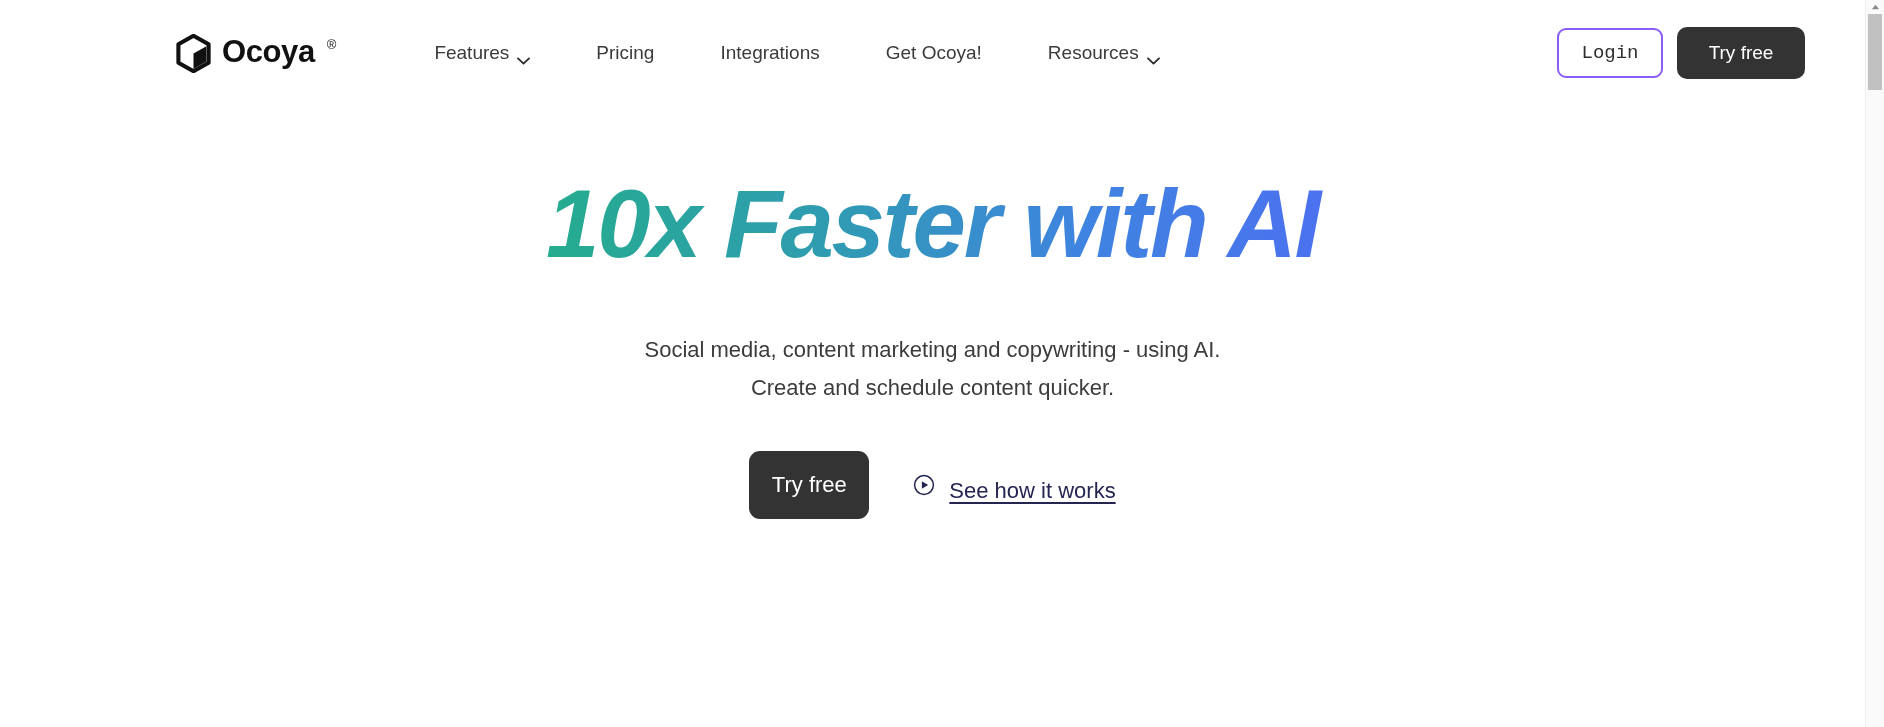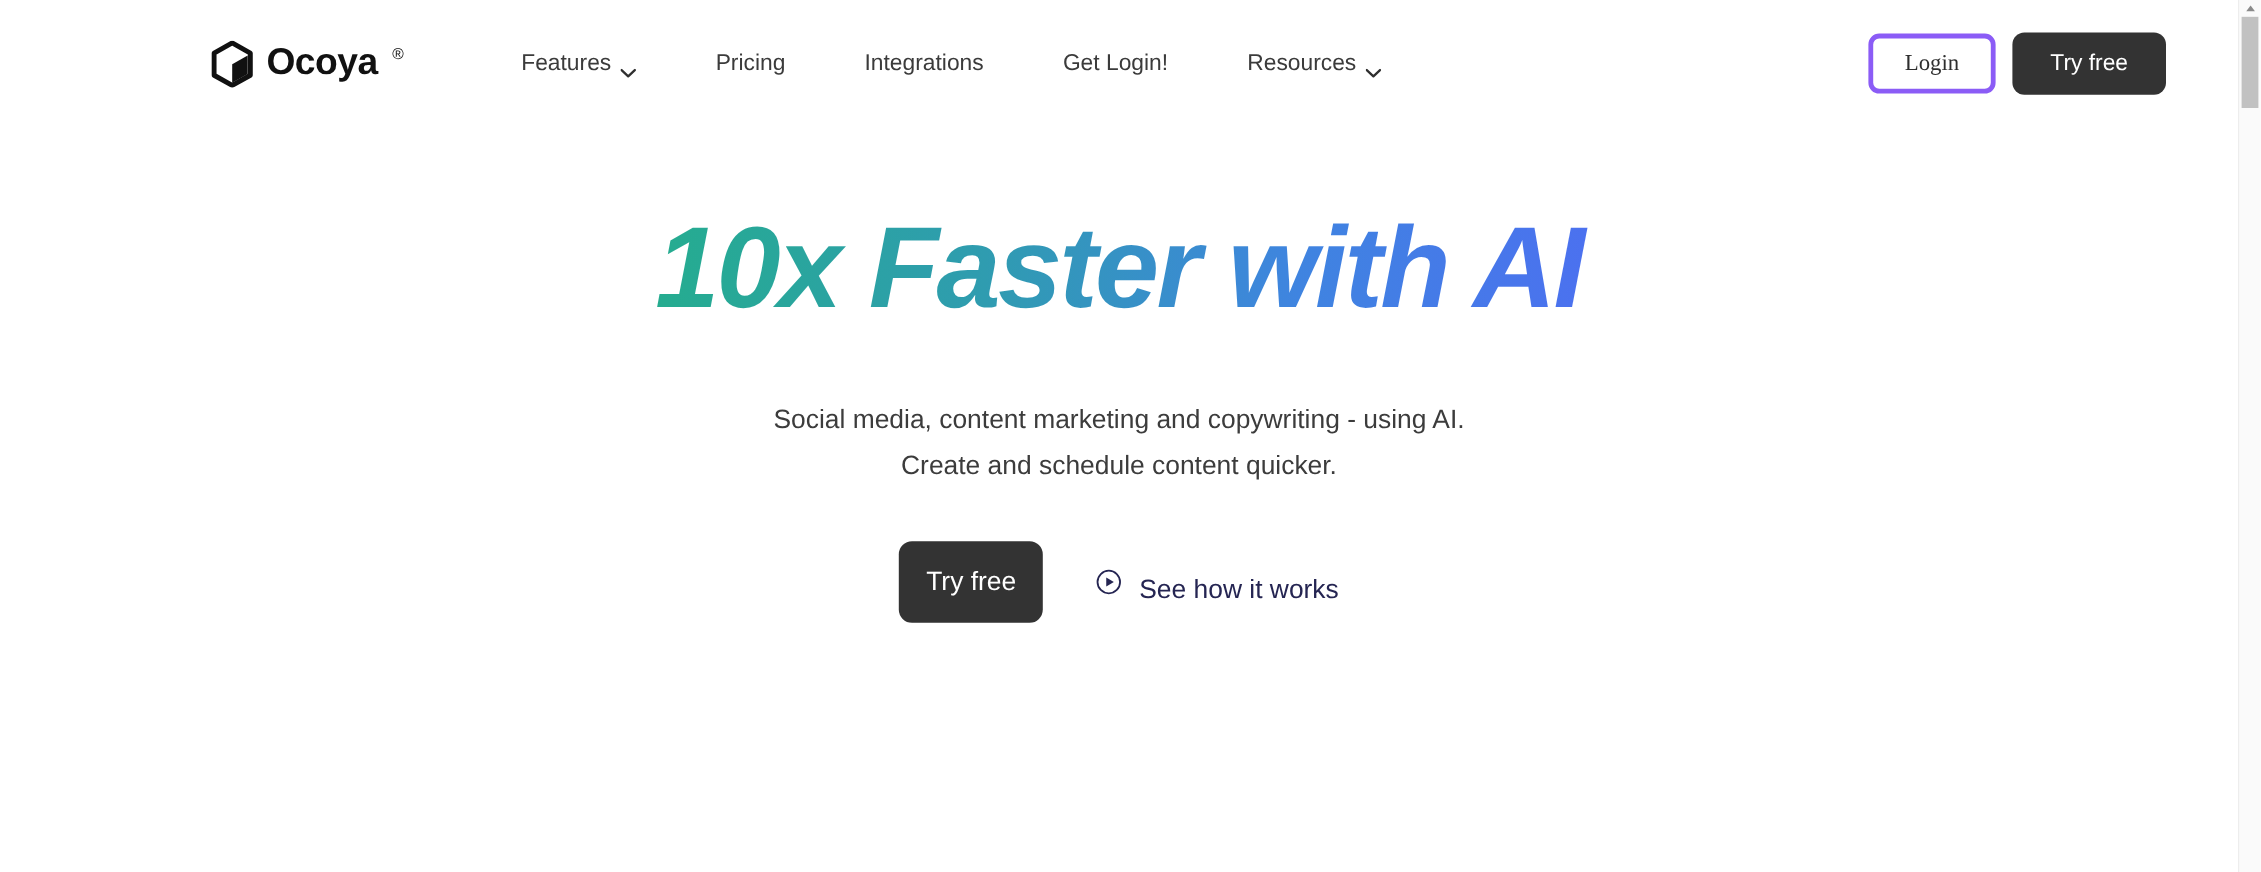--- a/index.html
+++ b/index.html
@@ -119,24 +119,24 @@
   .btn-login {
     display: inline-flex;
     align-items: center;
     justify-content: center;
     min-width: 106px;
     height: 50px;
     padding: 0 22px;
     font-size: 19px;
     color: #2e2e2e;
     background: #ffffff;
-    border: 4px solid #8b5cf6;
+    border: 2px solid #8b5cf6;
     border-radius: 9px;
     cursor: pointer;
-    font-family: Liberation Serif, serif;
+    font-family: Liberation Mono, monospace;
     white-space: nowrap;
   }
 
   .btn-tryfree-top {
     display: inline-flex;
     align-items: center;
     justify-content: center;
     min-width: 128px;
     height: 52px;
     padding: 0 24px;
@@ -234,20 +234,21 @@
   .play-icon {
     width: 22px;
     height: 22px;
     display: block;
     flex: 0 0 auto;
   }
 
   .video-link-label {
     font-size: 22px;
     color: #252552;
+    text-decoration: underline;
     text-underline-offset: 4px;
     white-space: nowrap;
     margin-top: 12px;
   }
 
   
   .scrollbar {
     position: absolute;
     top: 0;
     right: 0;
@@ -307,21 +308,21 @@
 
       <a class="nav-item" href="#">
         <span>Pricing</span>
       </a>
 
       <a class="nav-item" href="#">
         <span>Integrations</span>
       </a>
 
       <a class="nav-item" href="#">
-        <span>Get Login!</span>
+        <span>Get Ocoya!</span>
       </a>
 
       <a class="nav-item" href="#">
         <span>Resources</span>
         <svg class="chev" viewBox="0 0 13 8">
           <path d="M1 1.4 L6.5 6.6 L12 1.4" fill="none" stroke="#2f2f2f" stroke-width="1.9" stroke-linecap="round" stroke-linejoin="round"></path>
         </svg>
       </a>
 
     </nav>

